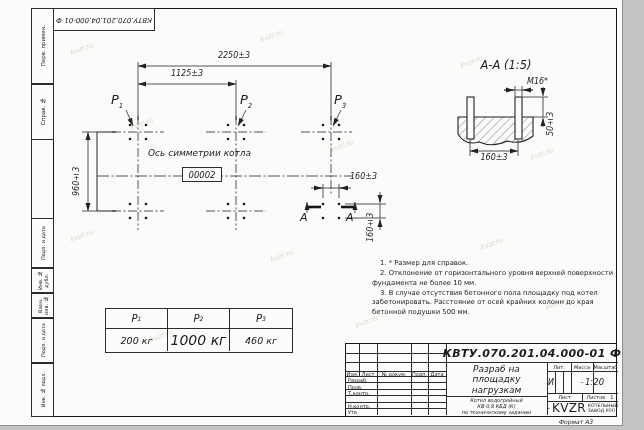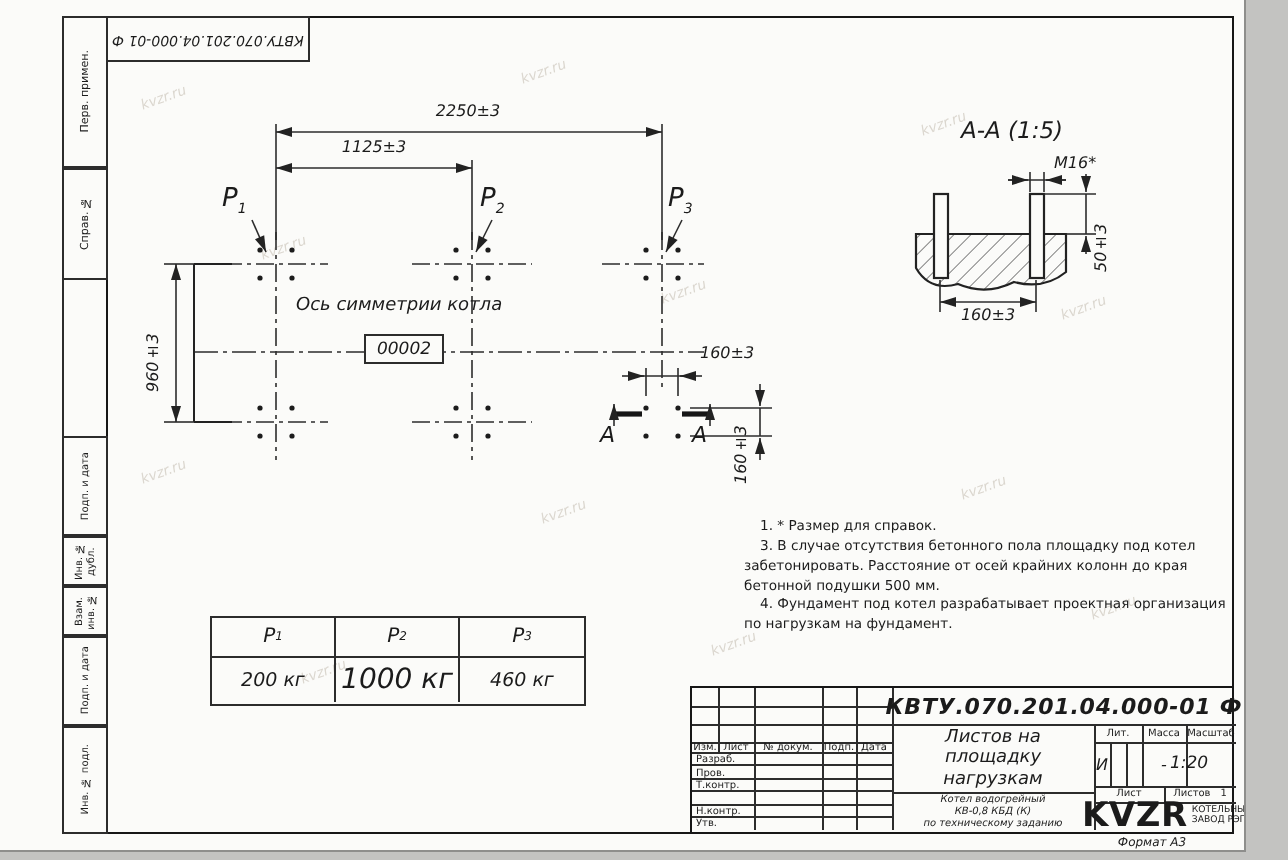--- a/index.html
+++ b/index.html
@@ -191,22 +191,22 @@
   <div class="abs it f11" style="left:300px;top:211px">А</div>
   <div class="abs it f11" style="left:346px;top:211px">А</div>
 
   <div class="abs it c" style="left:470px;top:58px;width:72px;font-size:11.5px">А-А (1:5)</div>
   <div class="abs dimtxt" style="left:527px;top:77px">М16*</div>
   <div class="abs vtext dimtxt" style="left:546px;top:100px;height:36px">50±3</div>
   <div class="abs dimtxt c" style="left:472px;top:153px;width:44px">160±3</div>
 
   <div class="abs" style="left:372px;top:259px;width:244px">
     <p class="note">1. * Размер для справок.</p>
+    <p class="note">2. Отклонение от горизонтального уровня верхней поверхности фундамента не более 10 мм.</p>
     <p class="note">3. В случае отсутствия бетонного пола площадку под котел забетонировать. Расстояние от осей крайних колонн до края бетонной подушки 500 мм.</p>
-    <p class="note">4. Фундамент под котел разрабатывает проектная организация по нагрузкам на фундамент.</p>
   </div>
 
   <div class="abs thin" style="left:105px;top:308px;width:188px;height:45px;border-width:1.2px">
     <div style="display:grid;grid-template-columns:1fr 1fr 1fr;height:20px;border-bottom:1px solid #2c2c2c">
       <div class="tbl-cell f10">
           <span>P</span>
           <sub class="f6">1</sub>
         </div>
       <div class="tbl-cell f10">
           <span>P</span>
@@ -260,21 +260,21 @@
     <div class="staff" style="top:33px">Разраб.</div>
     <div class="staff" style="top:39.5px">Пров.</div>
     <div class="staff" style="top:46px">Т.контр.</div>
     <div class="staff" style="top:52px"></div>
     <div class="staff" style="top:58.5px">Н.контр.</div>
     <div class="staff" style="top:65px">Утв.</div>
 
     <div class="abs c it" style="left:100px;top:0;width:172px;height:18px;font-size:11px;font-weight:bold;letter-spacing:.4px;white-space:nowrap">КВТУ.070.201.04.000-01  Ф</div>
 
     <div class="abs c it" style="left:100px;top:19px;width:101px;height:33px;flex-direction:column;font-size:9px;line-height:10.5px">
-      <span>Листов на</span>
+      <span>Разраб на</span>
       <span>площадку</span>
       <span>нагрузкам</span>
     </div>
 
     <div class="abs c it" style="left:100px;top:52px;width:101px;height:19px;flex-direction:column;font-size:5px;line-height:6px">
       <span>Котел водогрейный</span>
       <span>КВ-0,8 КБД (К)</span>
       <span>по техническому заданию</span>
     </div>
 
@@ -288,21 +288,21 @@
     <div class="abs c f5" style="left:201px;top:49px;width:35px;height:8px">Лист</div>
     <div class="abs c f5" style="left:236px;top:49px;width:36px;height:8px;gap:5px">
       <span>Листов</span>
       <span>1</span>
     </div>
 
     <div class="abs c" style="left:201px;top:57px;width:71px;height:14px;gap:2px">
       <svg width="13" height="11" viewBox="0 0 13 11">
         <path d="M2,9 C0.5,6 2,2 4,2 C6,2 6,9 8,9 C10,9 10,2 12,2" fill="none" stroke="#111" stroke-width="1.6"></path>
       </svg>
-      <span style="font-weight:bold;font-size:17px;letter-spacing:.3px">KVZR</span>
+      <span style="font-weight:normal;font-size:12px;letter-spacing:.3px">KVZR</span>
       <span style="display:flex;flex-direction:column;font-size:4.6px;line-height:5px;text-align:left">
         <span>КОТЕЛЬНЫЙ</span>
         <span>ЗАВОД РЭП</span>
       </span>
     </div>
   </div>
 
   <div class="abs c it f6" style="left:528px;top:418px;width:96px">Формат А3</div>
 
 </div>

